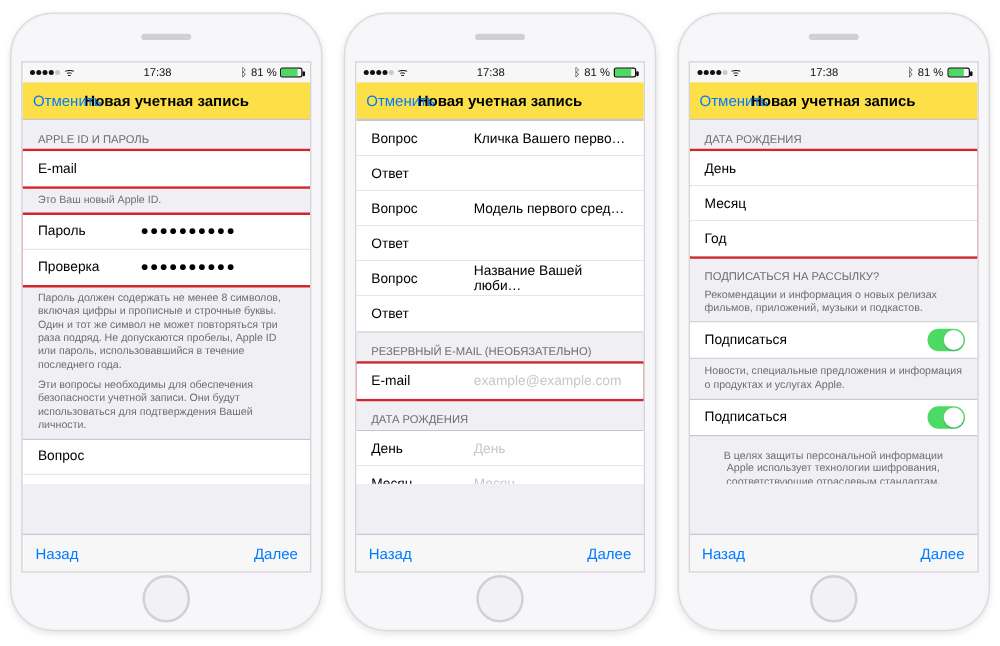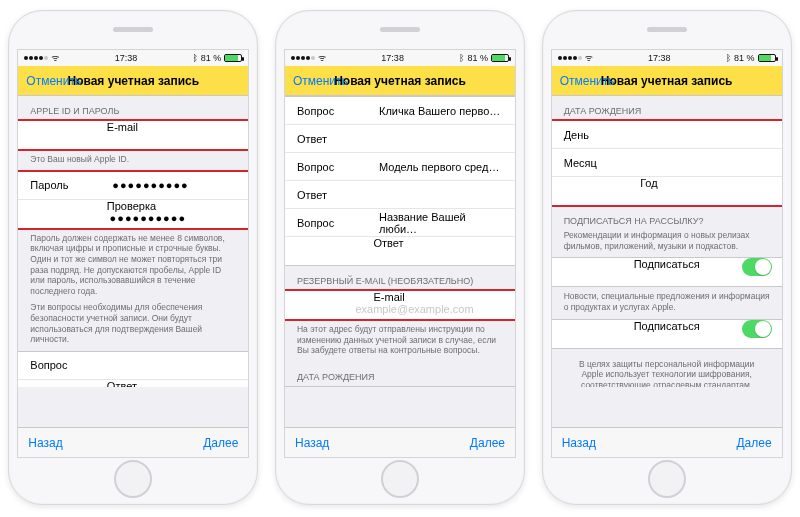--- a/index.html
+++ b/index.html
@@ -103,21 +103,21 @@
   .cell-group { background:#fff; border-top:1px solid #c8c7cc; border-bottom:1px solid #c8c7cc;}
   .cell {
     min-height:28px;
     display:flex;
     align-items:center;
     padding:0 12px;
     border-bottom:1px solid #e5e5ea;
     background:#fff;
     position:relative;
   }
-  .cell:last-child{ border-bottom:none;flex-direction:column;}
+  .cell:last-child{ border-bottom:none;}
   .cell .label{ width:53px; color:#000; font-size:11px;}
   .cell .value{ flex:1; color:#000; font-size:11px; text-align:left;padding-left:29px;}
   .cell .value.placeholder{ color:#c7c7cc;}
   .cell .value.right{ text-align:right;}
   .hl { outline:2px solid #d4262a; outline-offset:-1px; }
   
   .switch{
     position:absolute; right:10px;
     width:30px;height:18px;background:#4cd964;border-radius:9px;
   }
@@ -258,21 +258,20 @@
         </div>
       </div>
 
       <div class="group-header">РЕЗЕРВНЫЙ E-MAIL (НЕОБЯЗАТЕЛЬНО)</div>
       <div class="cell-group hl">
         <div class="cell">
           <span class="label">E-mail</span>
           <span class="value placeholder">example@example.com</span>
         </div>
       </div>
-      <div class="group-footer">На этот адрес будут отправлены инструкции по изменению данных учетной записи в случае, если Вы забудете ответы на контрольные вопросы.</div>
 
       <div class="group-header">ДАТА РОЖДЕНИЯ</div>
       <div class="cell-group">
         <div class="cell">
           <span class="label">День</span>
           <span class="value placeholder">День</span>
         </div>
         <div class="cell">
           <span class="label">Месяц</span>
           <span class="value placeholder">Месяц</span>

